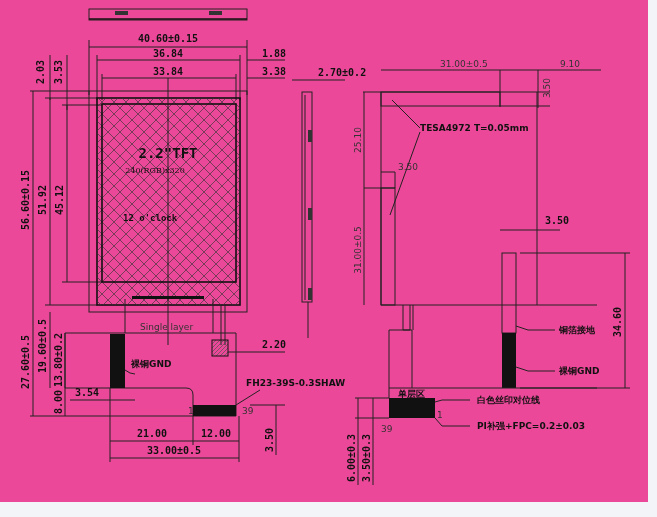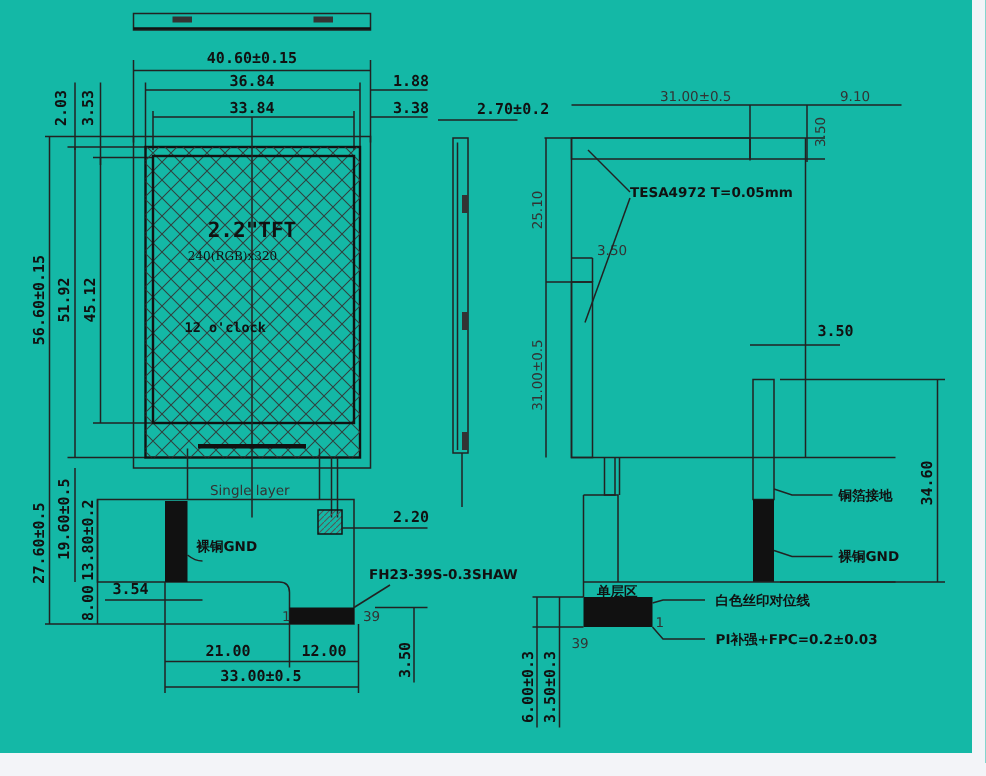--- a/index.html
+++ b/index.html
@@ -1,18 +1,18 @@
 <!DOCTYPE html>
 <html><head>
 <meta charset="utf-8">
 <style>
   html, body { margin:0; padding:0; }
   body { width:657px; height:517px; background:#f3f4f8; position:relative; overflow:hidden;
          font-family:"Liberation Sans", sans-serif; }
-  #sheet { position:absolute; left:0; top:0; width:648px; height:502px; background:#14b8a6; }
+  #sheet { position:absolute; left:0; top:0; width:648px; height:502px; background:#ec4899; }
   svg { position:absolute; left:0; top:0; }
   .dim { font-family:"DejaVu Sans Mono", monospace; font-size:10px; font-weight:bold; fill:#111; }
   .thin { font-family:"DejaVu Sans", sans-serif; font-size:9px; fill:#333; }
   .lbl { font-family:"DejaVu Sans", sans-serif; font-size:9px; font-weight:bold; fill:#111; }
   .ln { stroke:#222; stroke-width:1; fill:none; }
   .lnb { stroke:#111; stroke-width:1.6; fill:none; }
 </style>
 </head>
 <body>
 

